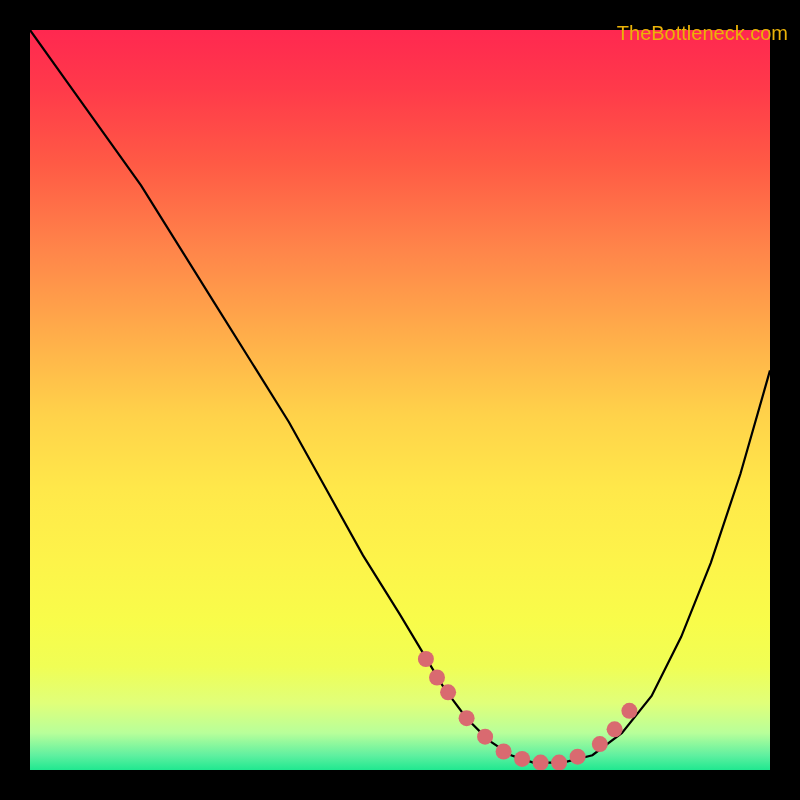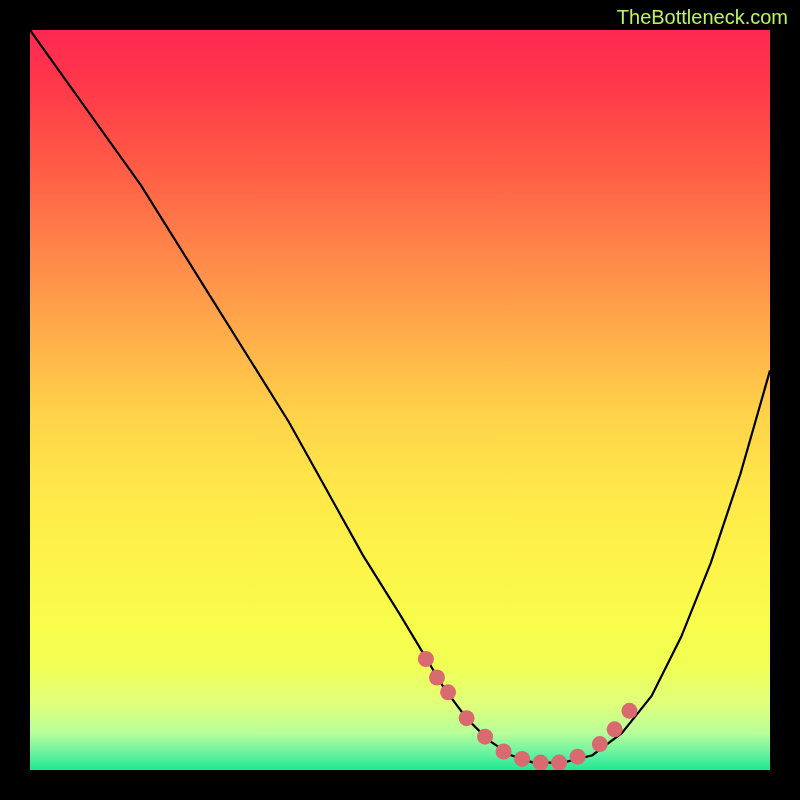--- a/index.html
+++ b/index.html
@@ -5,23 +5,23 @@
   * { margin: 0; padding: 0; box-sizing: border-box; }
   body {
     width: 800px;
     height: 800px;
     background: #000;
     position: relative;
     font-family: Arial, sans-serif;
   }
   .watermark {
     position: absolute;
-    top: 6px;
+    top: 22px;
     right: 12px;
-    color: #bef264;
+    color: #eab308;
     font-size: 20px;
     font-weight: 500;
     z-index: 10;
   }
   .plot-area {
     position: absolute;
     left: 30px;
     top: 30px;
     width: 740px;
     height: 740px;

